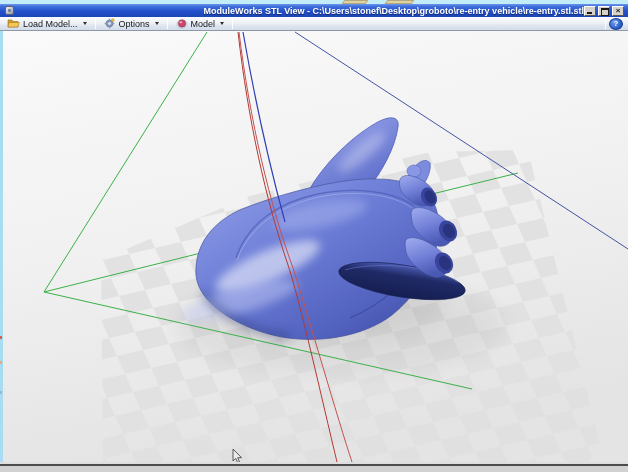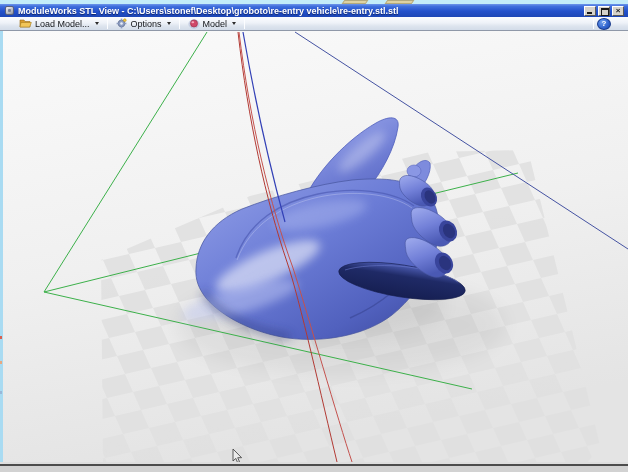--- a/index.html
+++ b/index.html
@@ -18,35 +18,35 @@
     position:absolute;left:0;top:4px;width:628px;height:13px;
     background:linear-gradient(180deg,#6e96ea 0%,#3f6fdd 18%,#2351cb 55%,#1c46b6 100%);
     display:flex;align-items:center;padding:0 3px;
   }
   .app-icon{width:9px;height:9px;margin:0 4px 0 2px;flex:0 0 auto;
     background:linear-gradient(145deg,#f4f4f4,#b9bcc4 60%,#8d929c);
     border:1px solid #5a627a;border-radius:2px;position:relative;}
   .app-icon:after{content:"";position:absolute;left:2px;top:2px;width:3px;height:3px;background:#77809a;border-radius:1px;}
   .title-text{
     color:#fff;font-size:9px;font-weight:bold;white-space:nowrap;overflow:hidden;
-    text-shadow:0 1px 1px rgba(0,0,30,.55);letter-spacing:0;flex:1 1 auto;
+    text-shadow:0 1px 1px rgba(0,0,30,.55);letter-spacing:0;flex:1 1 auto;text-align:right;
   }
   .win-controls{display:flex;gap:2px;flex:0 0 auto;margin-right:1px;}
   .wc{width:12px;height:10px;background:#d6d2ca;border:1px solid;
       border-color:#ffffff #585858 #585858 #ffffff;position:relative;
       display:flex;align-items:center;justify-content:center;
       font-size:8px;line-height:8px;font-weight:bold;color:#1a1a1a;padding:0;}
   .wc-min:after{content:"";position:absolute;left:2px;bottom:1px;width:5px;height:2px;background:#1a1a1a;}
   .wc-max:after{content:"";position:absolute;left:2px;top:1px;width:6px;height:5px;border:1px solid #1a1a1a;border-top-width:2px;}
   
   .toolbar{
     position:absolute;left:0;top:17px;width:628px;height:14px;
     background:linear-gradient(180deg,#fbfcff 0%,#eef2f8 45%,#dde4ee 70%,#d3dce9 100%);
     border-bottom:1px solid #8f98a8;
-    display:flex;align-items:center;padding:0 14px;font-size:9px;color:#14161a;
+    display:flex;align-items:center;padding:0 2px;font-size:9px;color:#14161a;
   }
   .tb-btn{display:flex;align-items:center;gap:3px;height:12px;padding:0 4px;cursor:default;border:1px solid transparent;}
   .dd{width:0;height:0;border-left:2.5px solid transparent;border-right:2.5px solid transparent;border-top:3.5px solid #2c2c2c;margin-left:2px;}
   .sep{width:1px;height:11px;background:#a9b0bd;border-right:1px solid #fcfdff;margin:0 3px;}
   .tb-spacer{flex:1 1 auto;}
   .help-btn{width:12px;height:12px;border-radius:50%;
     background:radial-gradient(circle at 35% 30%,#6fa0ee,#2f62cc 60%,#1c49aa);
     color:#fff;font-size:8px;font-weight:bold;display:flex;align-items:center;justify-content:center;
     border:1px solid #17398c;margin-right:3px;}
   

